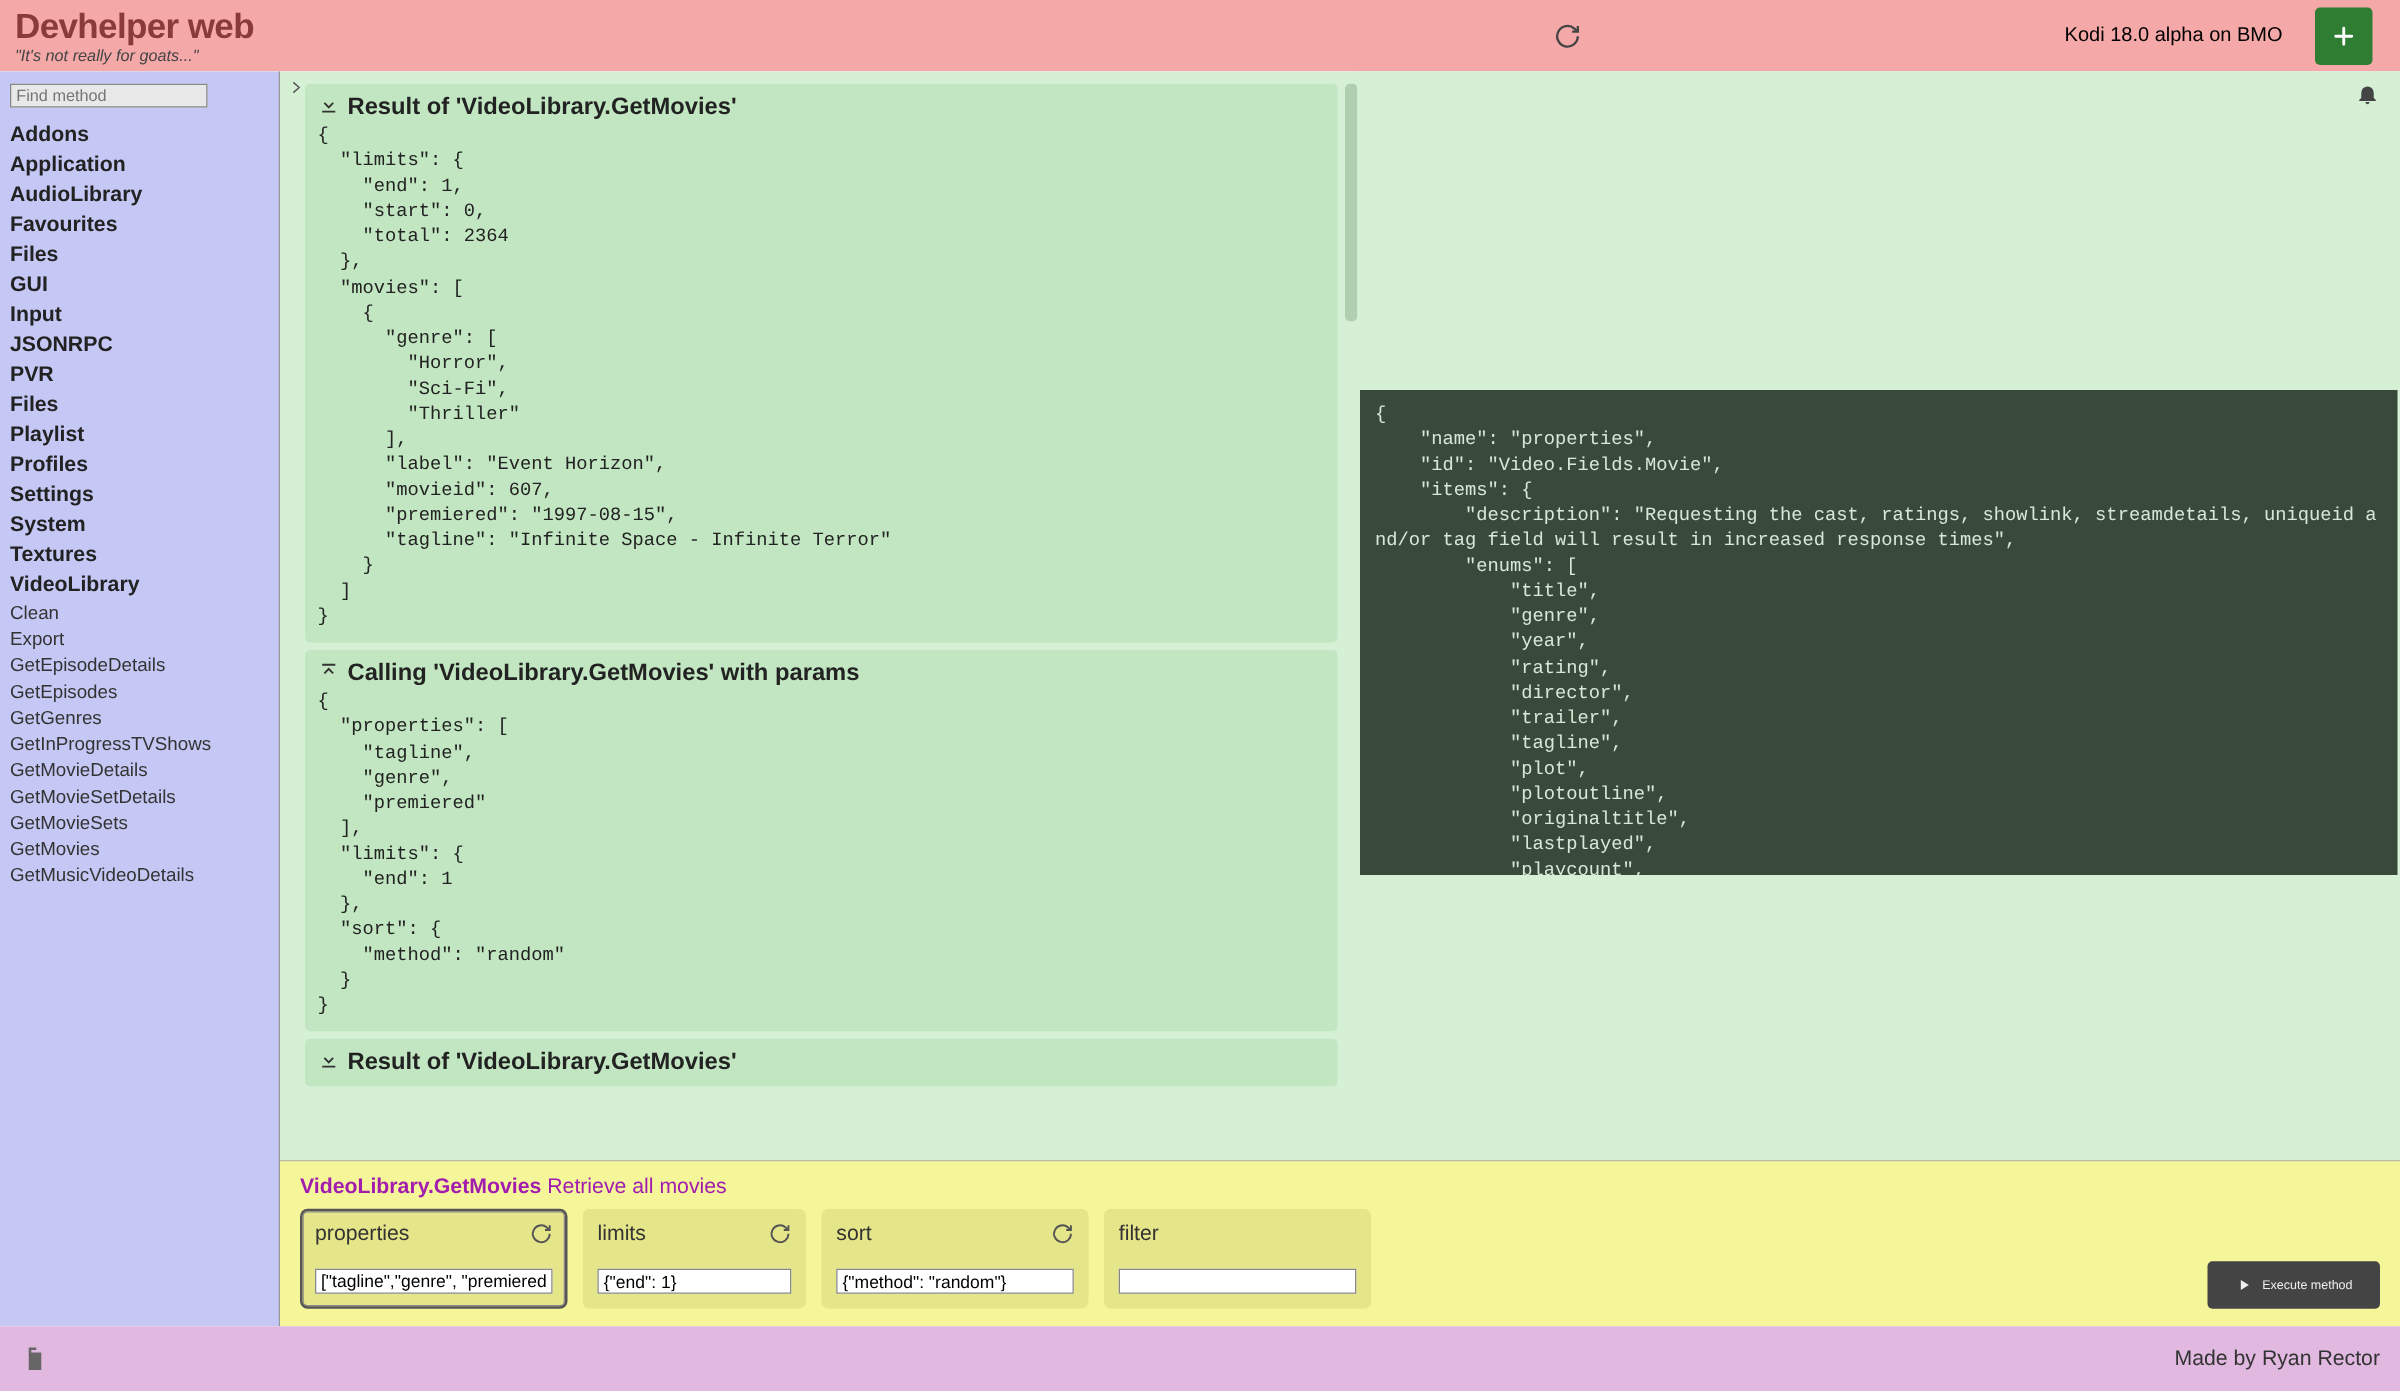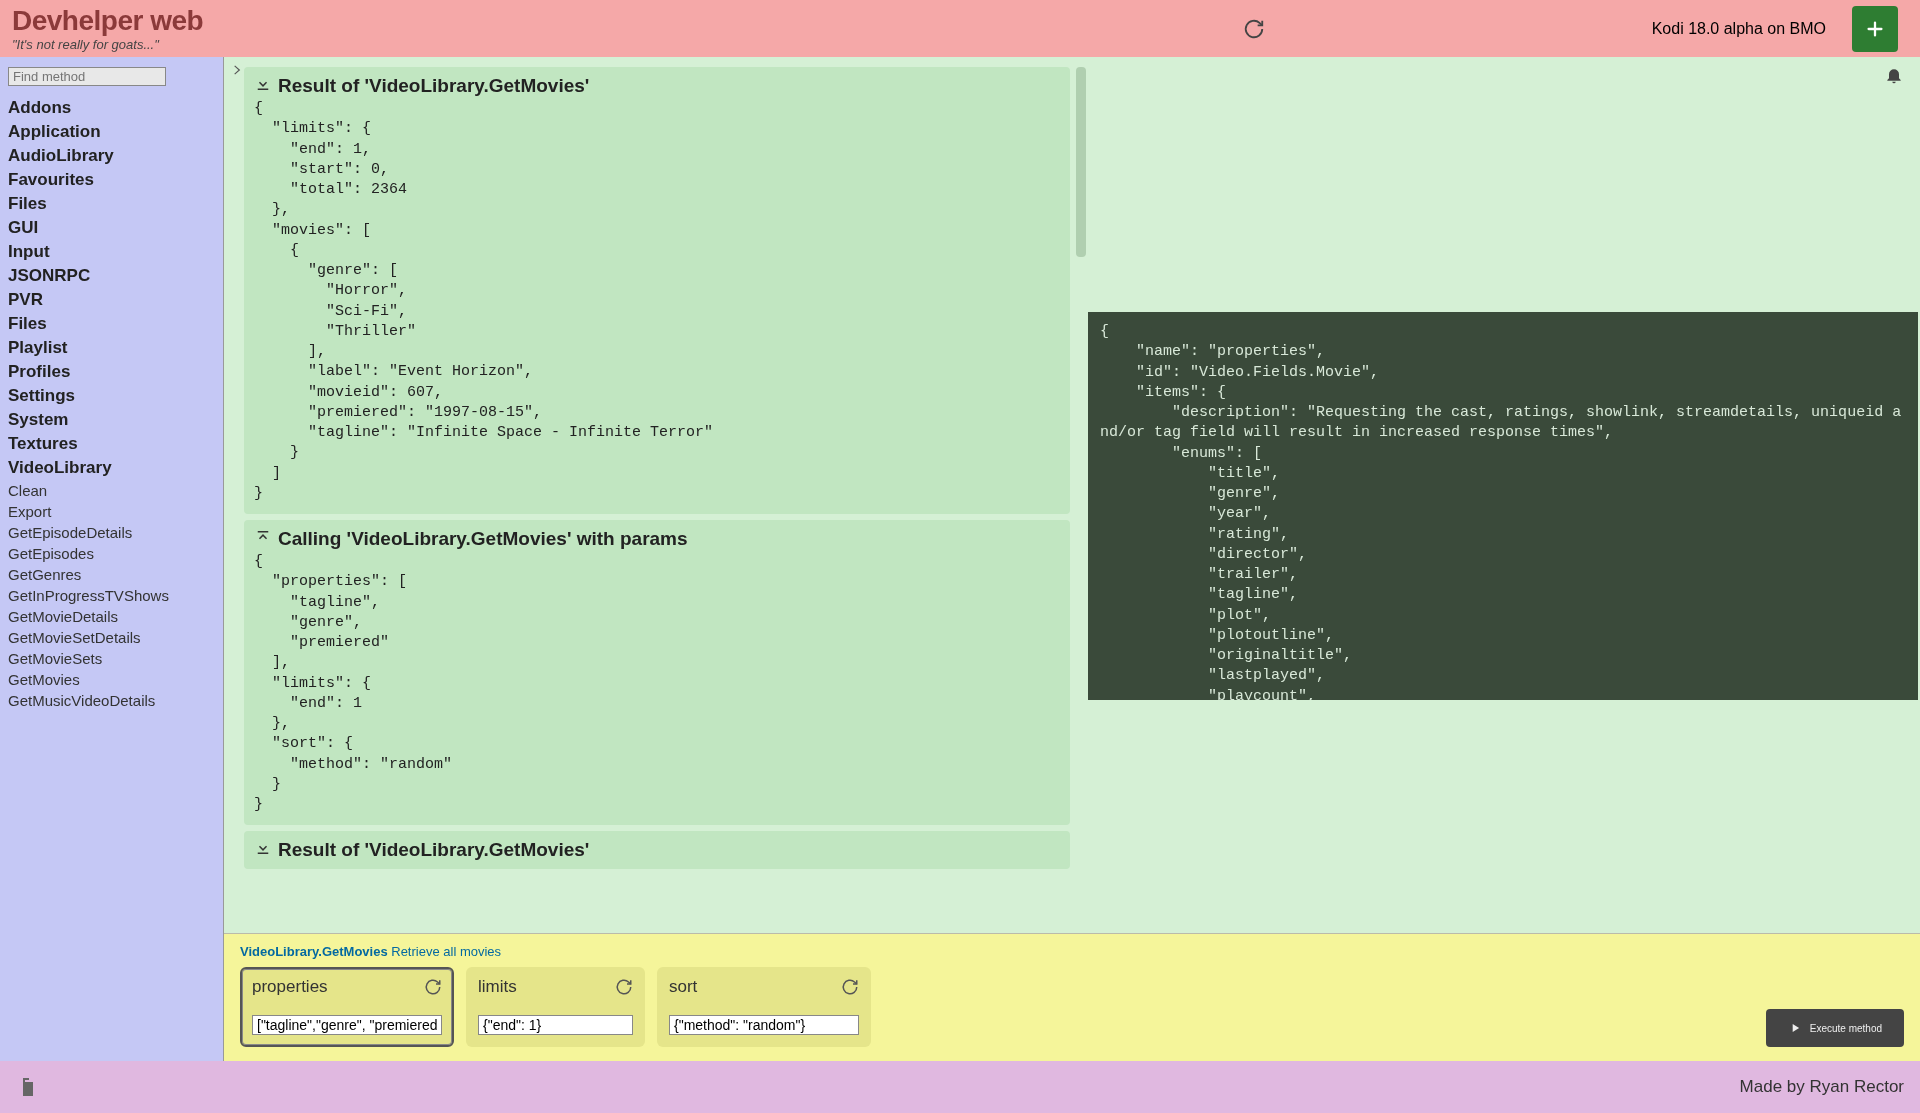--- a/index.html
+++ b/index.html
@@ -24,21 +24,21 @@
 .logs-scroll { position: absolute; right: 0; top: 10px; width: 10px; height: 190px; background: #b0cfb0; border-radius: 4px; }
 .collapse-chevron { position: absolute; left: 6px; top: 6px; cursor: pointer; }
 .log-block { background: #c1e6c1; border-radius: 4px; margin-bottom: 6px; padding: 8px 10px 10px 10px; }
 .log-title-row { display: flex; align-items: flex-start; gap: 6px; margin-bottom: 2px; }
 .log-title { font-size: 19px; font-weight: 600; color: #222; }
 .log-body { font-family: "Courier New", monospace; font-size: 15px; white-space: pre; color: #222; line-height: 1.35; }
 .right-pane { flex: 1; display: flex; flex-direction: column; background: #d5f0d5; position: relative; }
 .bell-wrap { position: absolute; top: 8px; right: 16px; cursor: pointer; }
 .json-doc { margin-top: 255px; margin-left: 2px; margin-right: 2px; background: #3a4a3a; color: #d8e8d8; font-family: "Courier New", monospace; font-size: 15px; padding: 10px 12px; line-height: 1.35; white-space: pre-wrap; word-break: break-all; max-height: 388px; overflow: hidden; }
 .params-bar { background: #f5f59a; border-top: 1px solid #bba; padding: 10px 16px 14px 16px; display: flex; flex-direction: column; gap: 8px; }
-.desc-row { font-size: 13px; color: #0369a1; }
+.desc-row { font-size: 17px; color: #a21caf; }
 .desc-row b { font-weight: 700; }
 .params-row { display: flex; align-items: flex-end; gap: 12px; }
 .param-box { background: #e5e58a; border-radius: 6px; padding: 8px 10px 10px 10px; display: flex; flex-direction: column; gap: 18px; border: 2px solid transparent; }
 .param-box.active { border: 2px solid #555; box-shadow: 0 0 0 1px #888 inset; }
 .param-top { display: flex; align-items: center; justify-content: space-between; }
 .param-label { font-size: 17px; color: #333; }
 .param-input { width: 190px; font-size: 14px; padding: 1px 4px; background: #fff; border: 1px solid #888; font-family: Arial; }
 .execute-wrap { margin-left: auto; }
 .execute-btn { background: #444; color: #eee; font-size: 10px; padding: 12px 22px; border-radius: 4px; display: flex; align-items: center; gap: 8px; cursor: pointer; border: none; }
 .footer { height: 52px; background: #e0b8e0; display: flex; align-items: center; padding: 0 16px; }
@@ -246,20 +246,26 @@
             <span class="param-label">sort</span>
             <span>
                 <svg width="18" height="18" viewBox="0 0 24 24" fill="none" stroke="#555" stroke-width="2">
                   <path d="M21 12a9 9 0 1 1-3-6.7L21 8"></path>
                   <path d="M21 3v5h-5"></path>
                 </svg>
               </span>
           </div>
           <input class="param-input" value="{&quot;method&quot;: &quot;random&quot;}" style="">
         </div>
+        <div class="param-box">
+          <div class="param-top">
+            <span class="param-label">filter</span>
+          </div>
+          <input class="param-input" value="" style="">
+        </div>
         <div class="execute-wrap">
           <button class="execute-btn">
             <svg width="14" height="14" viewBox="0 0 24 24" fill="#eee">
                 <path d="M8 5v14l11-7z"></path>
               </svg>
             <span>Execute method</span>
           </button>
         </div>
       </div>
     </div>

